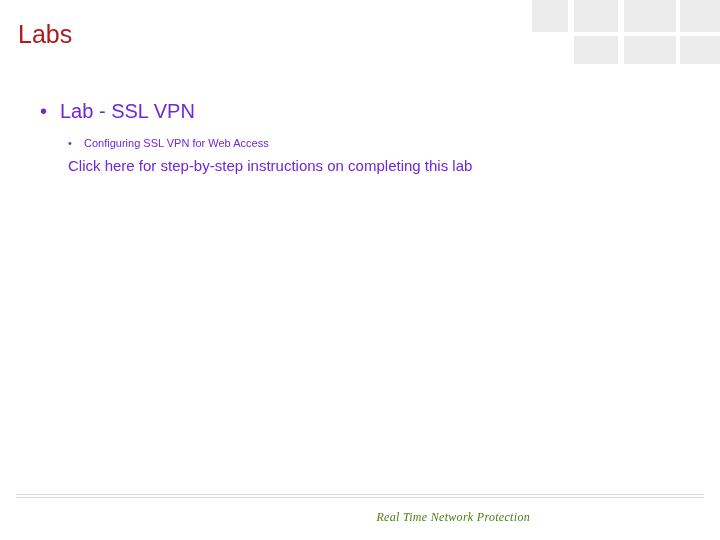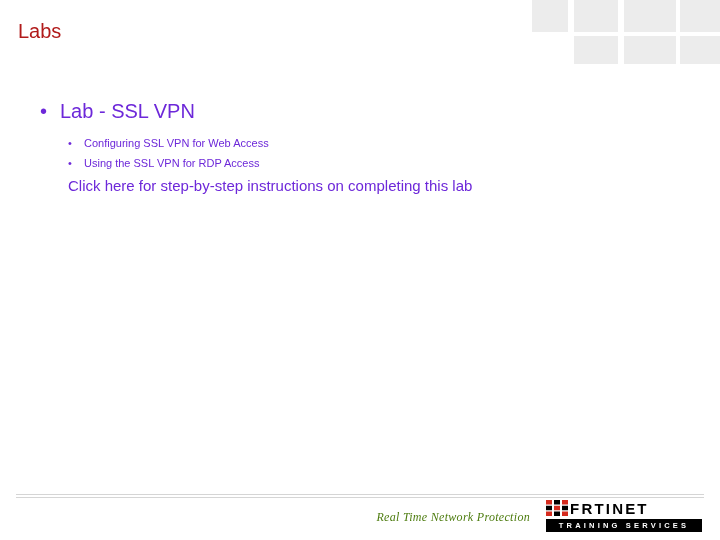--- a/index.html
+++ b/index.html
@@ -25,21 +25,21 @@
     .sc { left: 124px; top: 0;  width: 52px; height: 32px; }
     .sd { left: 180px; top: 0;  width: 40px; height: 32px; }
     .se { left: 74px;  top: 36px; width: 44px; height: 28px; }
     .sf { left: 124px; top: 36px; width: 52px; height: 28px; }
     .sg { left: 180px; top: 36px; width: 40px; height: 28px; }
 
     .title {
       position: absolute;
       left: 18px;
       top: 20px;
-      font-size: 20px;
+      font-size: 25px;
       font-weight: 400;
       color: #b11a1a;
     }
 
     .content {
       position: absolute;
       left: 40px;
       top: 100px;
       right: 40px;
       color: #6d28d9;
@@ -138,39 +138,21 @@
     <div class="sq se"></div>
     <div class="sq sf"></div>
     <div class="sq sg"></div>
   </div>
 
   <div class="title">Labs</div>
 
   <div class="content">
     <div class="lab-heading">Lab - SSL VPN</div>
     <div class="sub-item">Configuring SSL VPN for Web Access</div>
-    <div class="sub-item">Using the SSL VPN for RDP Access</div>
     <div class="link-line">Click here for step-by-step instructions on completing this lab</div>
   </div>
 
   <div class="footer-rule"></div>
 
   <div class="tagline">Real Time Network Protection</div>
 
-  <div class="brand">
-    <div class="brand-logo">
-      <svg viewBox="0 0 22 16">
-        <rect x="0" y="0" width="6" height="4.5" fill="#d52b1e"></rect>
-        <rect x="8" y="0" width="6" height="4.5" fill="#000"></rect>
-        <rect x="16" y="0" width="6" height="4.5" fill="#d52b1e"></rect>
-        <rect x="0" y="5.75" width="6" height="4.5" fill="#000"></rect>
-        <rect x="8" y="5.75" width="6" height="4.5" fill="#d52b1e"></rect>
-        <rect x="16" y="5.75" width="6" height="4.5" fill="#000"></rect>
-        <rect x="0" y="11.5" width="6" height="4.5" fill="#d52b1e"></rect>
-        <rect x="8" y="11.5" width="6" height="4.5" fill="#000"></rect>
-        <rect x="16" y="11.5" width="6" height="4.5" fill="#d52b1e"></rect>
-      </svg>
-      <span class="brand-logo-text">F<span>RTINET</span></span>
-    </div>
-    <div class="brand-sub">TRAINING SERVICES</div>
-  </div>
 
 </div>
 
 </body></html>

